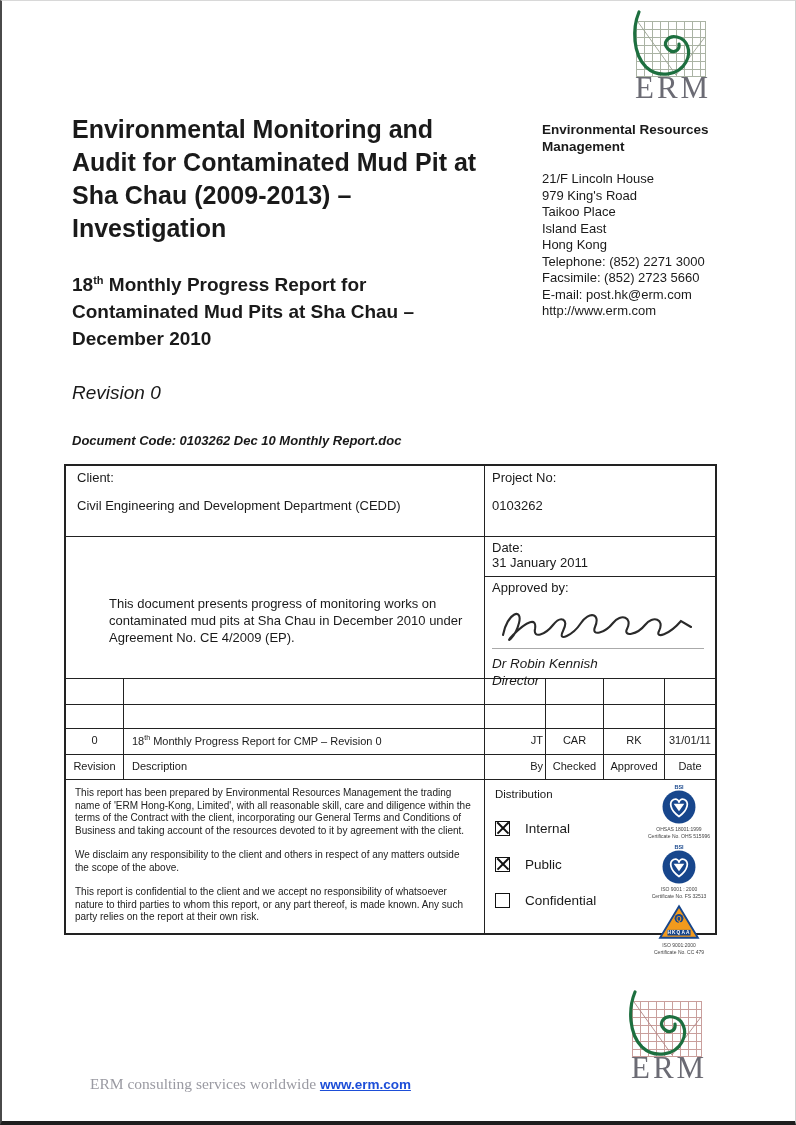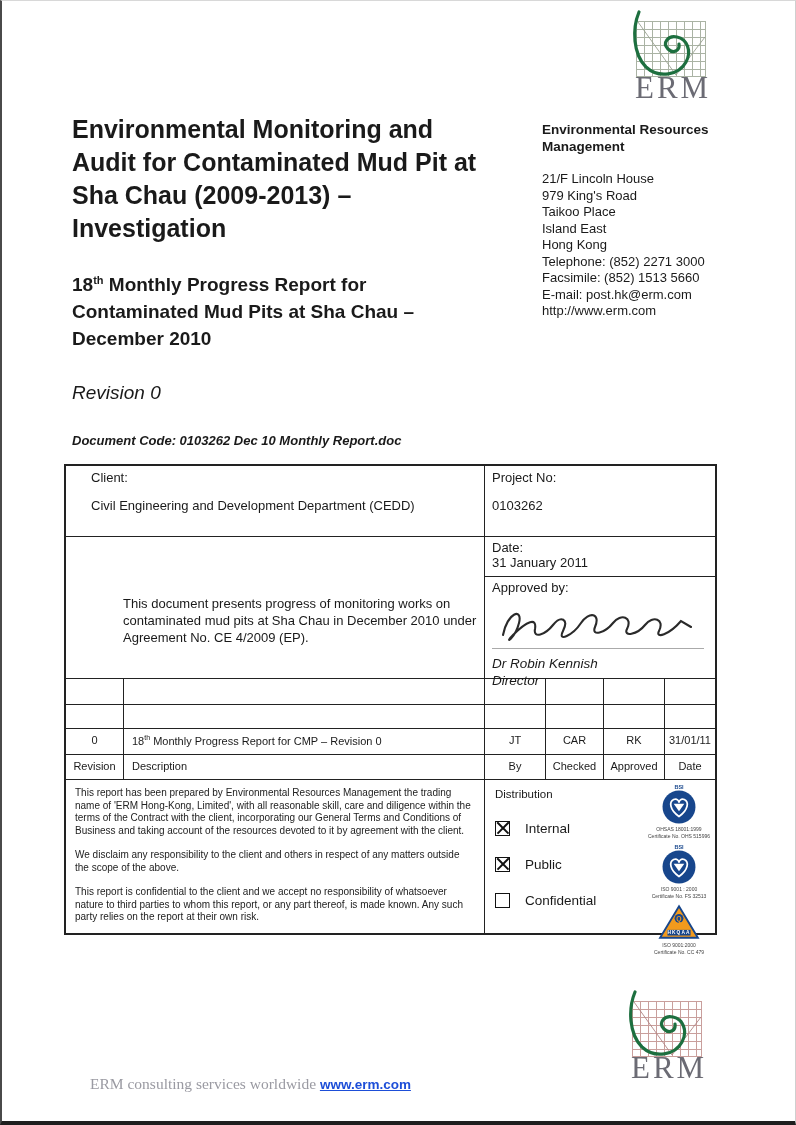--- a/index.html
+++ b/index.html
@@ -39,40 +39,40 @@
   
   .address { position:absolute; left:540px; top:120px; width:230px; font-size:13px; line-height:16.5px; }
   .address .co { font-weight:bold; font-size:13.5px; line-height:17px; }
   .address .lines { margin-top:16px; }
   .address .lines span { display:block; }
 
   
   .doc-table { position:absolute; left:62px; top:463px; width:653px; border:2px solid #222; font-size:13px; }
   .tr { display:flex; border-top:1px solid #222; }
   .tr:first-child { border-top:none; }
-  .td { border-right:1px solid #222; padding:4px 25px; position:relative; }
+  .td { border-right:1px solid #222; padding:4px 11px; position:relative; }
   .td:last-child { border-right:none; }
   .row-client { height:70px; }
   .row-summary { height:142px; }
   .row-empty1 { height:26px; }
   .row-empty2 { height:24px; }
   .row-rev { height:26px; font-size:11px; }
   .row-revhead { height:25px; font-size:11px; }
   .row-bottom { height:154px; }
   .cell-wide { width:419px; }
   .cell-right { width:230px; padding:0; }
   .val { margin-top:13px; }
   .summary-text { margin-top:54px; width:395px; line-height:17px;margin-left:32px; }
   .sub-date { height:40px; padding:3px 7px; border-bottom:1px solid #222; }
   .sub-appr { height:100px; padding:3px 7px; }
   .sig-wrap { margin-top:2px; border-bottom:1px solid #aaa; width:212px; }
   .appr-name { margin-top:6px; font-style:italic; font-size:13.5px; line-height:17px; }
   .c-rev { width:58px; text-align:center; padding:4px 2px; }
   .c-desc { width:361px; padding:4px 8px; }
-  .c-by { width:61px; text-align:center; padding:4px 2px; }
+  .c-by { width:61px; text-align:right; padding:4px 2px; }
   .c-chk { width:58px; text-align:center; padding:4px 2px; }
   .c-app { width:61px; text-align:center; padding:4px 2px; }
   .c-date { width:50px; text-align:center; padding:4px 2px; }
   .c-desc sup { font-size:7px; }
   .rev-center { padding-top:5px; }
 
   
   .disclaimer { padding:7px 9px 0 9px; font-size:10px; line-height:12.5px; color:#222; }
   .disclaimer p { margin-bottom:12px; }
 
@@ -134,21 +134,21 @@
       <span>Environmental Resources</span><br>
       <span>Management</span>
     </div>
     <div class="lines">
       <span>21/F Lincoln House</span>
       <span>979 King's Road</span>
       <span>Taikoo Place</span>
       <span>Island East</span>
       <span>Hong Kong</span>
       <span>Telephone: (852) 2271 3000</span>
-      <span>Facsimile: (852) 1513 5660</span>
+      <span>Facsimile: (852) 2723 5660</span>
       <span>E-mail: post.hk@erm.com</span>
       <span>http://www.erm.com</span>
     </div>
   </div>
 
   <div class="doc-table">
 
     <div class="tr row-client">
       <div class="td cell-wide">
         <div>Client:</div>

